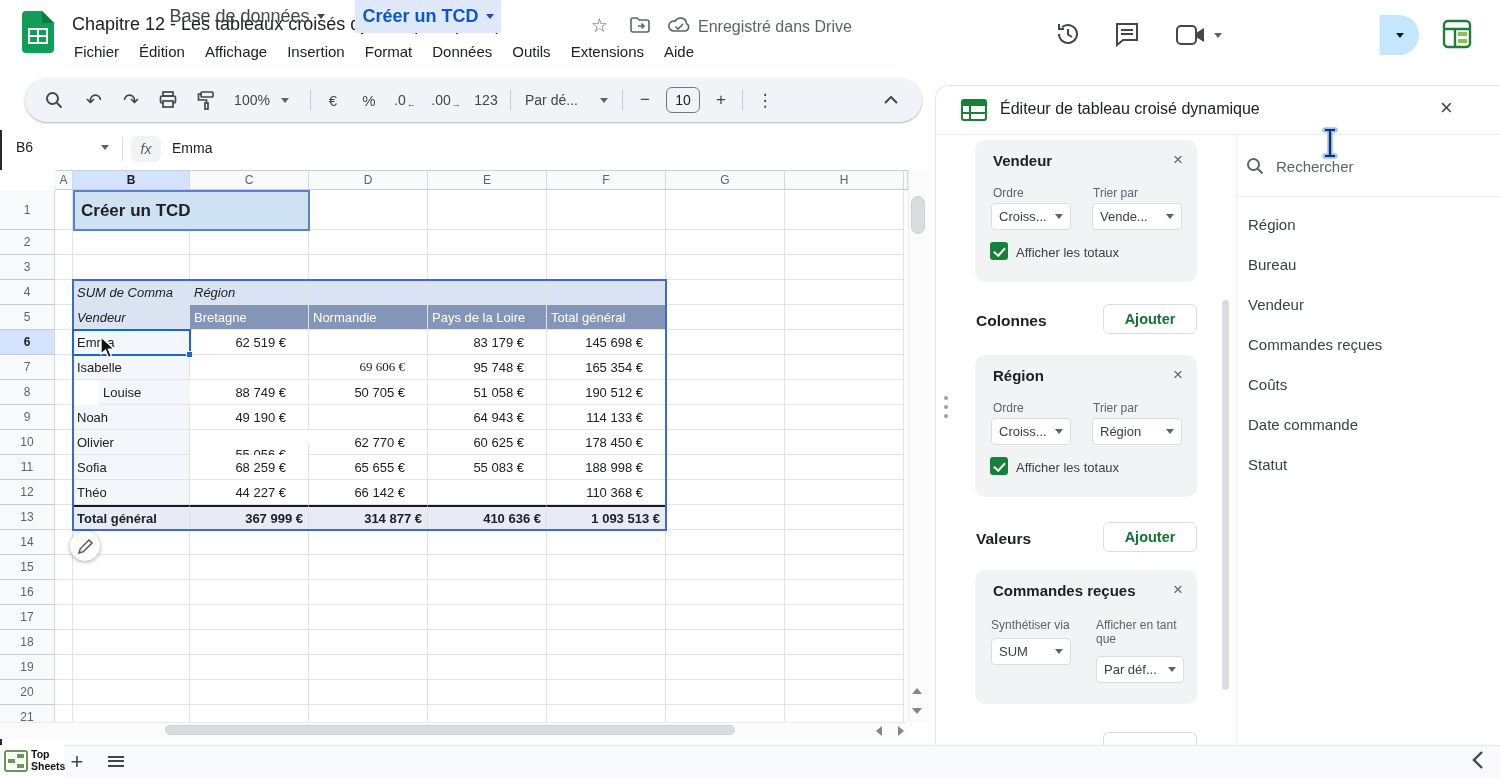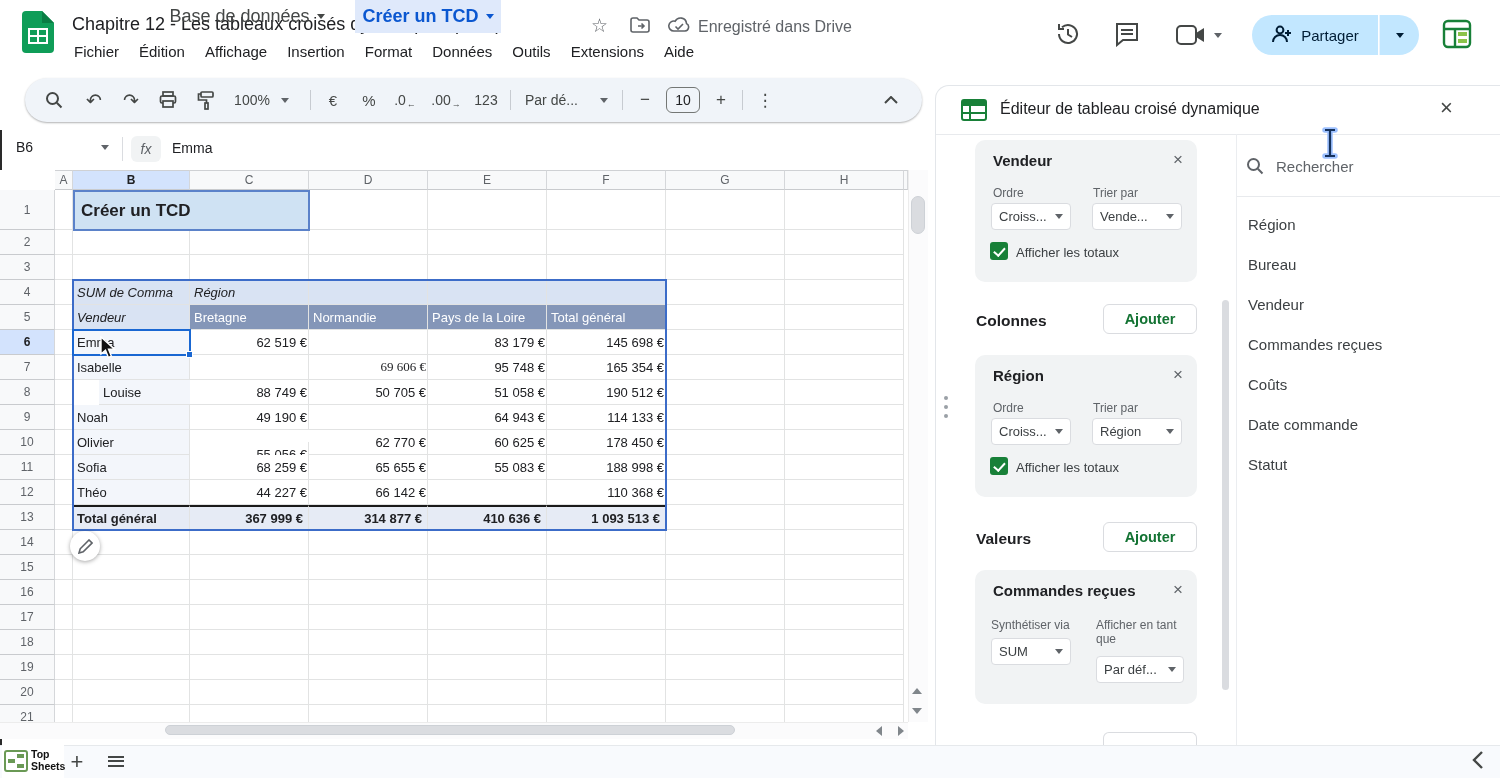--- a/index.html
+++ b/index.html
@@ -45,21 +45,21 @@
   
   #grid-viewport{position:absolute;left:0;top:170px;width:908px;height:552px;overflow:hidden;background:#fff}
   .ch,.rh{position:absolute;background:#f8f9fa;color:#5f6368;font-size:12px;display:flex;align-items:center;
           justify-content:center;border-right:1px solid #d5d7da;border-bottom:1px solid #c9cbce}
   .ch.sel,.rh.sel{background:#d3e3fd;color:#202124;font-weight:700}
   .cell{position:absolute;background:#fff;border-right:1px solid #e2e3e3;border-bottom:1px solid #e2e3e3;
         font-size:13px;color:#202124;display:flex;align-items:center;overflow:hidden;white-space:nowrap}
   .pv-h1{background:#d9e3f3;font-style:italic;padding-left:4px}
   .pv-h2{background:#8496b8;color:#fff;padding-left:4px;font-size:13px}
   .pv-name{background:#f3f6fb;padding-left:4px}
-  .pv-val{justify-content:flex-end;padding-right:1px}
+  .pv-val{justify-content:flex-end;padding-right:22px}
   .pv-tn{background:#e6ebf5;font-weight:700;padding-left:4px;border-top:2px solid #1a1a1a}
   .pv-tv{background:#e6ebf5;font-weight:700;justify-content:flex-end;padding-right:5px;border-top:2px solid #1a1a1a}
   #title-cell{position:absolute;background:#cfe2f3;border:2px solid #5b82c9;font-size:17px;font-weight:700;
               display:flex;align-items:center;padding-left:6px;z-index:2}
   #pivot-border{position:absolute;border:2px solid #3c6cc8;z-index:3;pointer-events:none}
   #sel-cell{position:absolute;border:2px solid #1967d2;z-index:4}
   #sel-cell i{position:absolute;right:-4px;bottom:-4px;width:7px;height:7px;background:#1967d2;border:1px solid #fff}
   #pencil-fab{position:absolute;width:30px;height:30px;border-radius:50%;background:#fff;z-index:5;
               box-shadow:0 1px 4px rgba(0,0,0,.35);display:flex;align-items:center;justify-content:center}
   .sbar{background:#fbfbfc}
@@ -152,30 +152,20 @@
     </svg>
   </div>
   <div class="abs" style="left:1176px;top:25px">
     <svg width="30" height="20" viewBox="0 0 30 20" fill="none" stroke="#444746" stroke-width="2">
       <rect x="1" y="1" width="19" height="18" rx="4"></rect>
       <path d="M20 8 l8-5 v14 l-8-5 z" fill="#444746" stroke="none"></path>
     </svg>
   </div>
   <span class="abs tri" style="left:1214px;top:33px"></span>
 
-  <div class="abs share-btn" style="left:1252px;top:15px;width:126px;height:40px">
-    <span>
-      <svg width="22" height="18" viewBox="0 0 22 18" fill="none" stroke="#001d35" stroke-width="2">
-        <circle cx="9" cy="5" r="3.4"></circle>
-        <path d="M2 17 a7 7 0 0 1 14 0"></path>
-        <path d="M17 5 v6 M14 8 h6"></path>
-      </svg>
-    </span>
-    <span>Partager</span>
-  </div>
   <div class="abs share-dd" style="left:1379px;top:15px;width:40px;height:40px;border-left:1px solid #e9f4fe">
     <span class="tri" style="border-top-color:#001d35"></span>
   </div>
   <div class="abs" style="left:1442px;top:19px">
     <svg width="30" height="30" viewBox="0 0 30 30" fill="none" stroke="#188038" stroke-width="2.4">
       <rect x="2" y="2" width="26" height="26" rx="4"></rect>
       <path d="M2 10 h26 M13 10 v18"></path>
       <rect x="16" y="13" width="9" height="4" fill="#8bc34a" stroke="none"></rect>
       <rect x="16" y="20" width="9" height="4" fill="#8bc34a" stroke="none"></rect>
     </svg>

